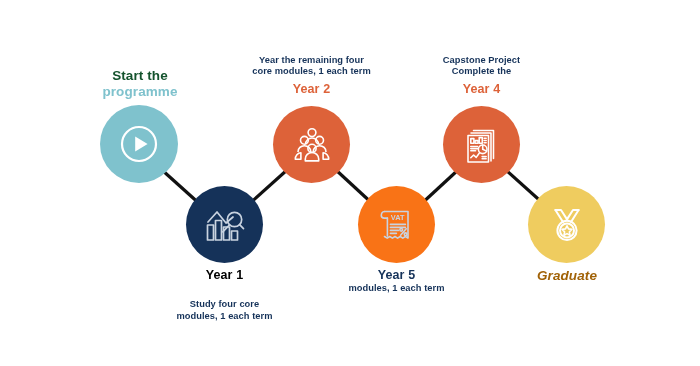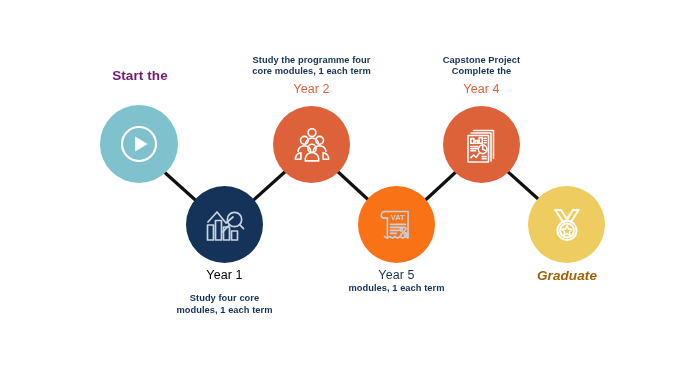--- a/index.html
+++ b/index.html
@@ -57,44 +57,45 @@
   }
   .cap-desc {
     font-size: 9.3px;
     font-weight: bold;
     color: #153259;
     letter-spacing: 0.05px;
     white-space: nowrap;
   }
   .cap-year {
     font-size: 12.5px;
-    font-weight: normal;
+    font-weight: bold;
     letter-spacing: 0.1px;
     white-space: nowrap;
   }
   .gap-top { margin-top: 4px; }
-  .gap-small { margin-top: 10px; }
+  .gap-small { margin-top: 16px; }
 </style>
 </head>
 <body>
 
 <div id="stage">
 
   <svg id="connectors" viewBox="0 0 700 366" width="700" height="366" aria-hidden="true">
     <g stroke="#111111" stroke-width="3.2" stroke-linecap="butt" fill="none">
       <line x1="162" y1="170" x2="202" y2="206"></line>
       <line x1="247" y1="206" x2="287" y2="170"></line>
       <line x1="336" y1="170" x2="375" y2="206"></line>
       <line x1="419" y1="206" x2="458" y2="170"></line>
       <line x1="506" y1="170" x2="546" y2="206"></line>
     </g>
   </svg>
 
   <div class="caption" style="left:65px; top:68px; width:150px;">
-    <div class="cap-title big" style="color:#701a75;text-align:center;">Start the</div>
+    <div class="cap-title big" style="color:#14532d;text-align:center;">Start the</div>
+    <div class="cap-title big" style="color:#7FC2CD;">programme</div>
   </div>
 
   <div class="node" style="left:100px; top:105px; width:78px; height:78px; background:#7FC2CD;">
     <svg width="44" height="44" viewBox="0 0 44 44">
       <circle cx="22" cy="22" r="17" fill="none" stroke="#ffffff" stroke-width="2.2"></circle>
       <path d="M18.2 14.4 L30.6 22 L18.2 29.6 Z" fill="#ffffff"></path>
     </svg>
   </div>
 
   <div class="node" style="left:186px; top:186px; width:77px; height:77px; background:#153259;">
@@ -112,21 +113,21 @@
     </svg>
   </div>
 
   <div class="caption" style="left:137px; top:268px; width:175px;">
     <div class="cap-year" style="color:#000000;">Year 1</div>
     <div class="cap-desc gap-small">Study four core</div>
     <div class="cap-desc">modules, 1 each term</div>
   </div>
 
   <div class="caption" style="left:224px; top:55px; width:175px;">
-    <div class="cap-desc">Study the programme four</div>
+    <div class="cap-desc">Year the remaining four</div>
     <div class="cap-desc">core modules, 1 each term</div>
     <div class="cap-year gap-top" style="color:#DD6239;">Year 2</div>
   </div>
 
   <div class="node" style="left:273px; top:106px; width:77px; height:77px; background:#DD6239;">
     <svg width="40" height="40" viewBox="0 0 40 40">
       <g fill="none" stroke="#ffffff" stroke-width="1.6" stroke-linejoin="round">
 
         <circle cx="20" cy="7.6" r="3.9"></circle>
         <path d="M13.6 19.2 c0-3.6 2.9-6.2 6.4-6.2 s6.4 2.6 6.4 6.2"></path>

